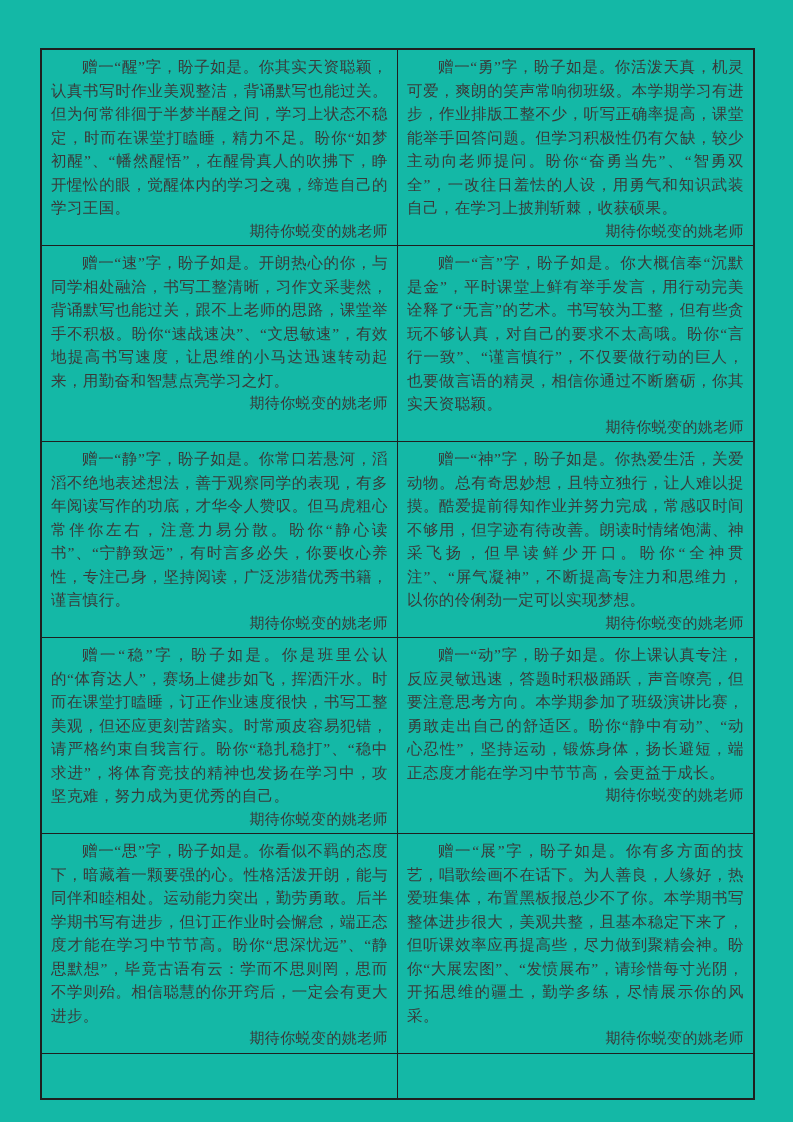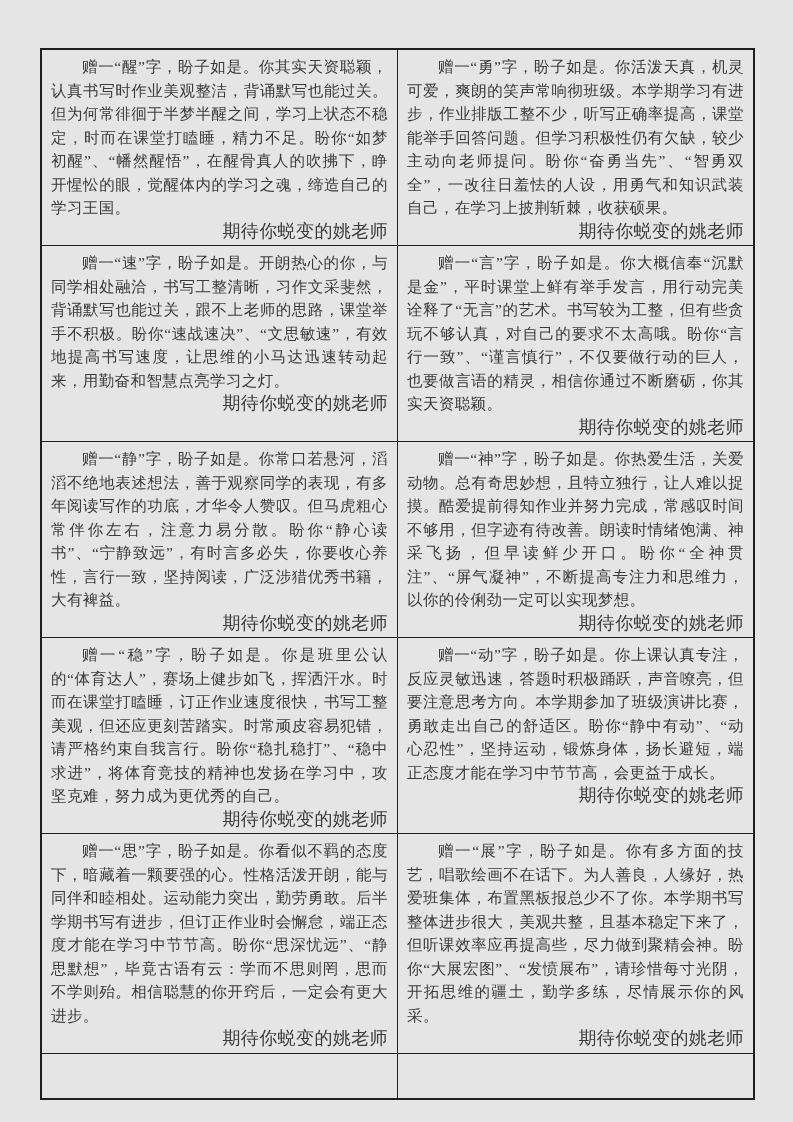--- a/index.html
+++ b/index.html
@@ -4,21 +4,21 @@
 <style>
   html, body {
     margin: 0;
     padding: 0;
     background: #ffffff;
   }
   .page {
     position: relative;
     width: 793px;
     height: 1122px;
-    background: #e5e5e5;
+    background: #14b8a6;
     font-family: "Liberation Serif", "DejaVu Serif", serif;
     overflow: hidden;
   }
   table.comments-table {
     position: absolute;
     left: 40px;
     top: 48px;
     width: 715px;
     border-collapse: collapse;
     table-layout: fixed;
@@ -41,21 +41,21 @@
     margin: 0;
     font-size: 15.5px;
     line-height: 23.5px;
     color: #3a3a3a;
     text-align: justify;
     text-indent: 2em;
     letter-spacing: 0.4px;
   }
   .comment-signature {
     margin: 0;
-    font-size: 18px;
+    font-size: 15px;
     line-height: 23.5px;
     color: #3a3a3a;
     text-align: right;
     letter-spacing: 0.4px;
   }
 </style>
 </head>
 <body>
 
 <div class="page">
@@ -76,21 +76,21 @@
           <p class="comment-body">赠一“速”字，盼子如是。开朗热心的你，与同学相处融洽，书写工整清晰，习作文采斐然，背诵默写也能过关，跟不上老师的思路，课堂举手不积极。盼你“速战速决”、“文思敏速”，有效地提高书写速度，让思维的小马达迅速转动起来，用勤奋和智慧点亮学习之灯。</p>
           <p class="comment-signature">期待你蜕变的姚老师</p>
         </td>
         <td>
           <p class="comment-body">赠一“言”字，盼子如是。你大概信奉“沉默是金”，平时课堂上鲜有举手发言，用行动完美诠释了“无言”的艺术。书写较为工整，但有些贪玩不够认真，对自己的要求不太高哦。盼你“言行一致”、“谨言慎行”，不仅要做行动的巨人，也要做言语的精灵，相信你通过不断磨砺，你其实天资聪颖。</p>
           <p class="comment-signature">期待你蜕变的姚老师</p>
         </td>
       </tr>
       <tr class="row-3">
         <td>
-          <p class="comment-body">赠一“静”字，盼子如是。你常口若悬河，滔滔不绝地表述想法，善于观察同学的表现，有多年阅读写作的功底，才华令人赞叹。但马虎粗心常伴你左右，注意力易分散。盼你“静心读书”、“宁静致远”，有时言多必失，你要收心养性，言行一致，坚持阅读，广泛涉猎优秀书籍，大有裨益。</p>
+          <p class="comment-body">赠一“静”字，盼子如是。你常口若悬河，滔滔不绝地表述想法，善于观察同学的表现，有多年阅读写作的功底，才华令人赞叹。但马虎粗心常伴你左右，注意力易分散。盼你“静心读书”、“宁静致远”，有时言多必失，你要收心养性，专注己身，坚持阅读，广泛涉猎优秀书籍，谨言慎行。</p>
           <p class="comment-signature">期待你蜕变的姚老师</p>
         </td>
         <td>
           <p class="comment-body">赠一“神”字，盼子如是。你热爱生活，关爱动物。总有奇思妙想，且特立独行，让人难以捉摸。酷爱提前得知作业并努力完成，常感叹时间不够用，但字迹有待改善。朗读时情绪饱满、神采飞扬，但早读鲜少开口。盼你“全神贯注”、“屏气凝神”，不断提高专注力和思维力，以你的伶俐劲一定可以实现梦想。</p>
           <p class="comment-signature">期待你蜕变的姚老师</p>
         </td>
       </tr>
       <tr class="row-4">
         <td>
           <p class="comment-body">赠一“稳”字，盼子如是。你是班里公认的“体育达人”，赛场上健步如飞，挥洒汗水。时而在课堂打瞌睡，订正作业速度很快，书写工整美观，但还应更刻苦踏实。时常顽皮容易犯错，请严格约束自我言行。盼你“稳扎稳打”、“稳中求进”，将体育竞技的精神也发扬在学习中，攻坚克难，努力成为更优秀的自己。</p>

